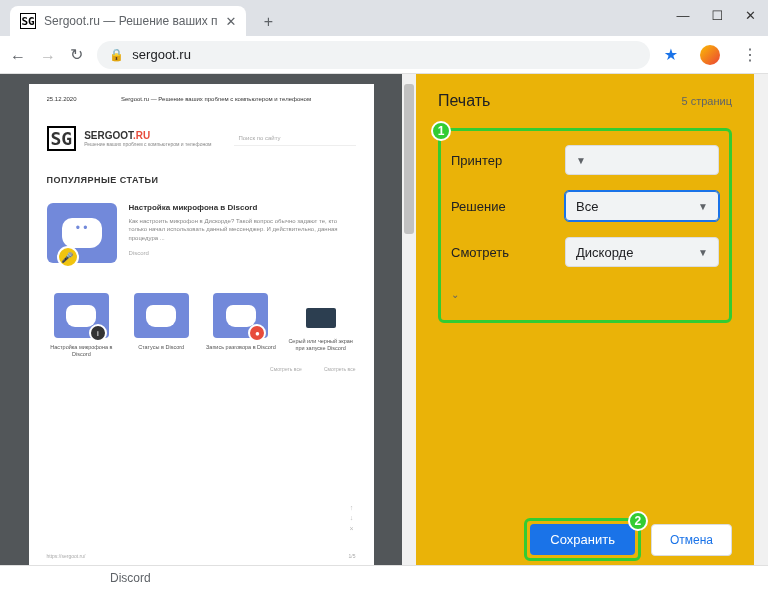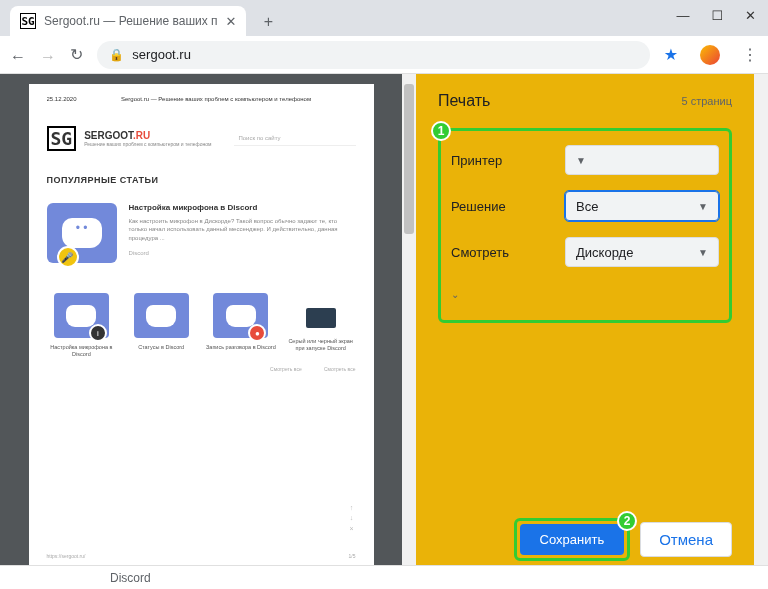--- a/index.html
+++ b/index.html
@@ -62,21 +62,21 @@
 .setting-label{width:95px;font-size:13px;color:#202124}
 .dropdown{flex:1;background:#f1f3f4;border:1px solid #dadce0;border-radius:4px;height:30px;display:flex;align-items:center;padding:0 10px;font-size:13px;color:#202124;justify-content:space-between}
 .dropdown.active{border-color:#1a73e8;outline:1px solid #1a73e8}
 .dd-arrow{color:#5f6368;font-size:10px}
 .pdf-icon{display:inline-block;width:14px;height:14px;background:#5f6368;margin-right:6px;border-radius:2px}
 .more-row{display:flex;justify-content:space-between;align-items:center;padding:6px 0;font-size:13px;color:#202124}
 .footer-btns{position:absolute;bottom:18px;right:22px;display:flex;gap:10px;align-items:center}
 .btn-box{border:3px solid #3c3;border-radius:6px;padding:3px;position:relative}
 .m2{top:-10px;right:-10px}
 .btn-save{background:#1a73e8;color:#fff;border:none;padding:8px 20px;border-radius:4px;font-size:13px;font-weight:500}
-.btn-cancel{background:#fff;color:#1a73e8;border:1px solid #dadce0;padding:8px 18px;border-radius:4px;font-size:15px}
+.btn-cancel{background:#fff;color:#1a73e8;border:1px solid #dadce0;padding:8px 18px;border-radius:4px;font-size:12px}
 .scroll-right{width:14px;background:#f1f1f1}
 .bottom-strip{position:absolute;bottom:0;left:0;right:0;height:24px;background:#fff;border-top:1px solid #e0e0e0;padding-left:110px;font-size:12px;color:#5f6368;display:flex;align-items:center}
 </style>
 </head>
 <body>
 
 <div class="winbtns">
   <span class="winbtn">—</span>
   <span class="winbtn">☐</span>
   <span class="winbtn">✕</span>

